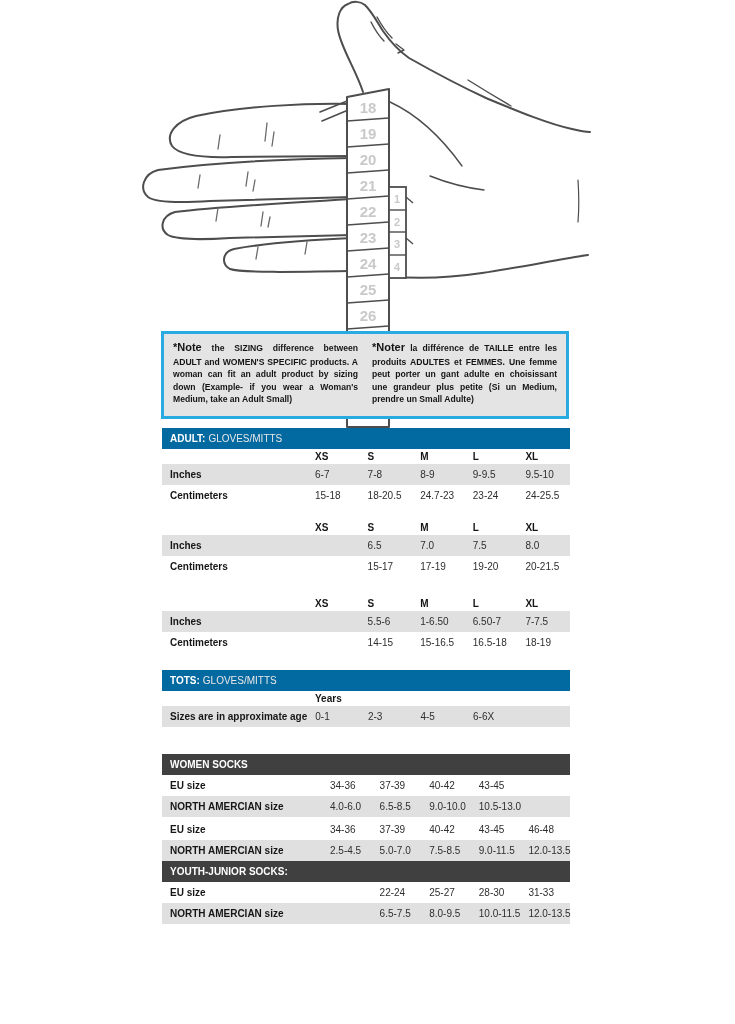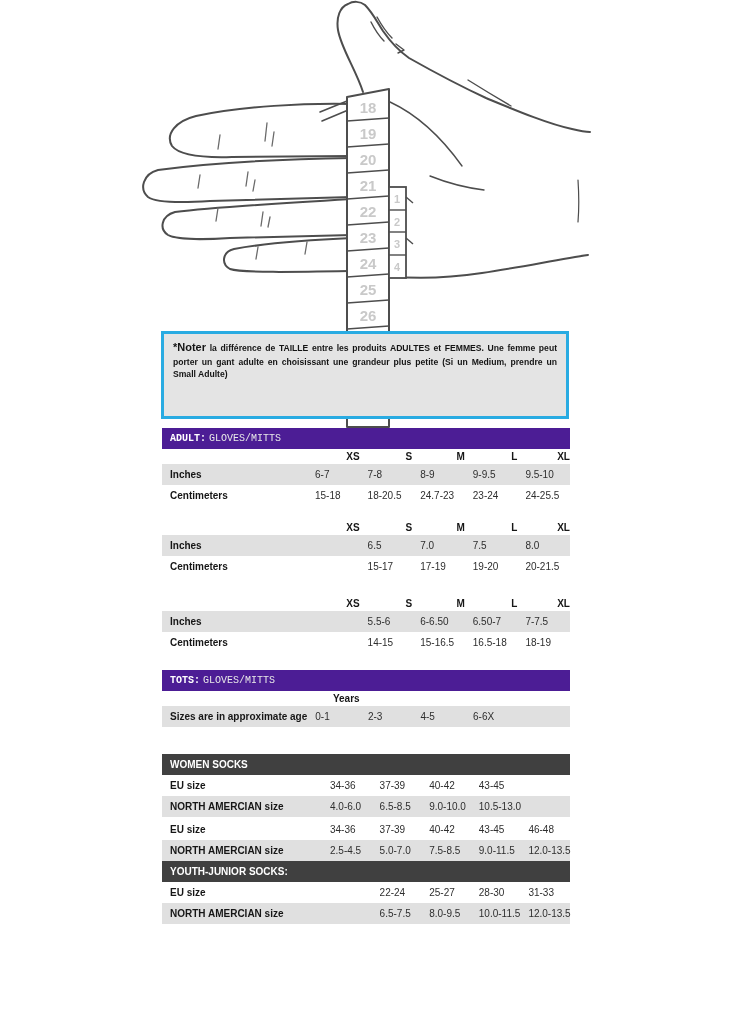--- a/index.html
+++ b/index.html
@@ -15,29 +15,29 @@
     box-sizing:border-box; background:#e4e4e4; border:3px solid #29abe2;
     display:flex; gap:14px; padding:6px 9px;
   }
   .note-col { flex:1; margin:0; font-size:8.6px; font-weight:bold; line-height:1.45;
               text-align:justify; color:#141414; }
   .note-lead { font-size:11px; }
 
   
   .tables { position:absolute; left:162px; top:428px; width:408px; }
   .bar { height:21px; line-height:21px; padding-left:8px; font-size:10px; white-space:nowrap; }
-  .bar-gray { background:#4c1d95;font-family:Liberation Mono, monospace; }
+  .bar-gray { background:#0369a1; }
   .bar-blue { background:#404040; }
   .bt { color:#ffffff; font-weight:bold; }
   .bs { color:#e8e8e8; margin-left:3px; }
 
   .row { display:flex; font-size:10px; line-height:21px; color:#2e2e2e; }
   .cell { flex:0 0 52.6px; padding-left:8px; box-sizing:border-box; white-space:nowrap; }
   .lab  { flex:0 0 145px; font-weight:bold; color:#161616; }
-  .cols { line-height:15px; font-weight:bold; color:#161616;text-align:right; }
+  .cols { line-height:15px; font-weight:bold; color:#161616; }
   .shaded { background:#e0e0e0; }
 
   .sock .cell { flex-basis:49.6px; }
   .sock .lab  { flex-basis:160px; }
   .sock .row  { margin-top:0; }
 
   #women-gloves { margin-top:14px; }
   #junior-gloves { margin-top:19px; }
   #tots-gloves { margin-top:17px; }
   #women-socks { margin-top:27px; }
@@ -136,20 +136,21 @@
       <g class="tape-num" font-size="11" text-anchor="middle">
         <text x="397" y="203">1</text>
         <text x="397" y="226">2</text>
         <text x="397" y="248">3</text>
         <text x="397" y="271">4</text>
       </g>
     </g>
   </svg>
 
   <div class="note-box">
+    <p class="note-col"><span class="note-lead">*Note</span> <span>the SIZING difference between ADULT and WOMEN'S SPECIFIC products. A woman can fit an adult product by sizing down (Example- if you wear a Woman's Medium, take an Adult Small)</span></p>
     <p class="note-col"><span class="note-lead">*Noter</span> <span>la différence de TAILLE entre les produits ADULTES et FEMMES. Une femme peut porter un gant adulte en choisissant une grandeur plus petite (Si un Medium, prendre un Small Adulte)</span></p>
   </div>
 
   <div class="tables">
 
     <section id="adult-gloves">
       <header class="bar bar-gray">
         <span class="bt">ADULT:</span><span class="bs">GLOVES/MITTS</span>
       </header>
       <div class="row cols">
@@ -211,21 +212,21 @@
         <span class="cell">XS</span>
         <span class="cell">S</span>
         <span class="cell">M</span>
         <span class="cell">L</span>
         <span class="cell">XL</span>
       </div>
       <div class="row shaded">
         <span class="cell lab">Inches</span>
         <span class="cell"></span>
         <span class="cell">5.5-6</span>
-        <span class="cell">6-6.50</span>
+        <span class="cell">1-6.50</span>
         <span class="cell">6.50-7</span>
         <span class="cell">7-7.5</span>
       </div>
       <div class="row">
         <span class="cell lab">Centimeters</span>
         <span class="cell"></span>
         <span class="cell">14-15</span>
         <span class="cell">15-16.5</span>
         <span class="cell">16.5-18</span>
         <span class="cell">18-19</span>

